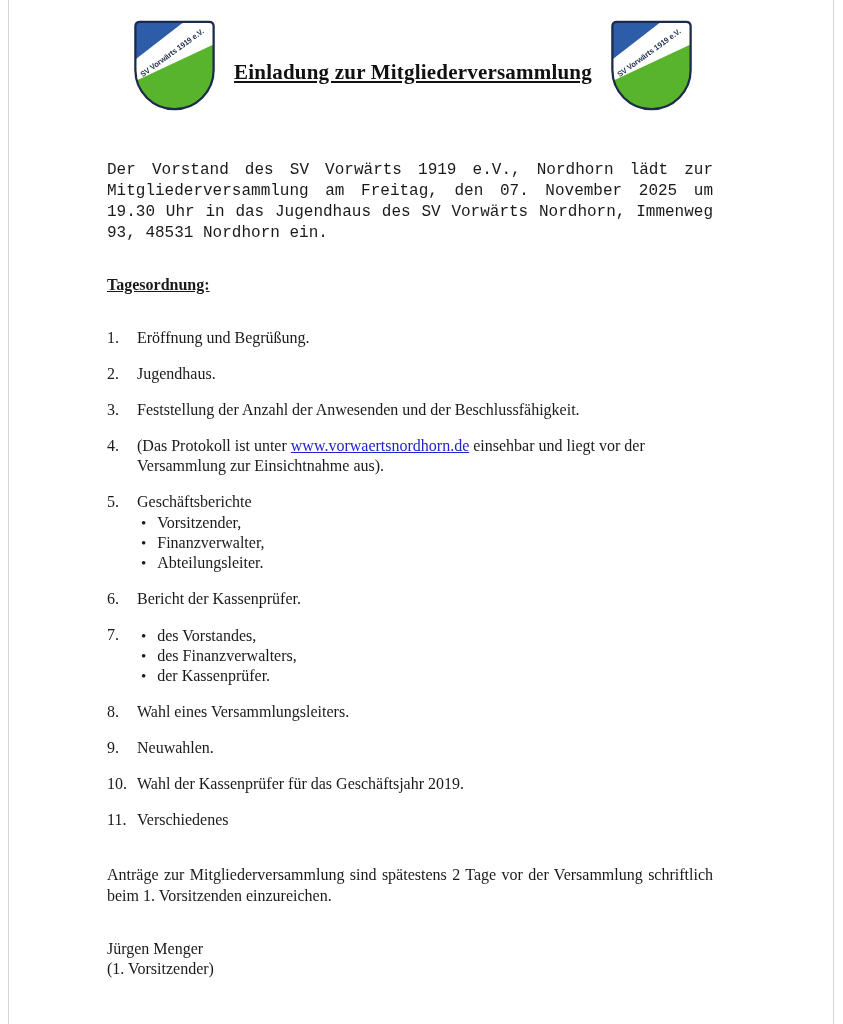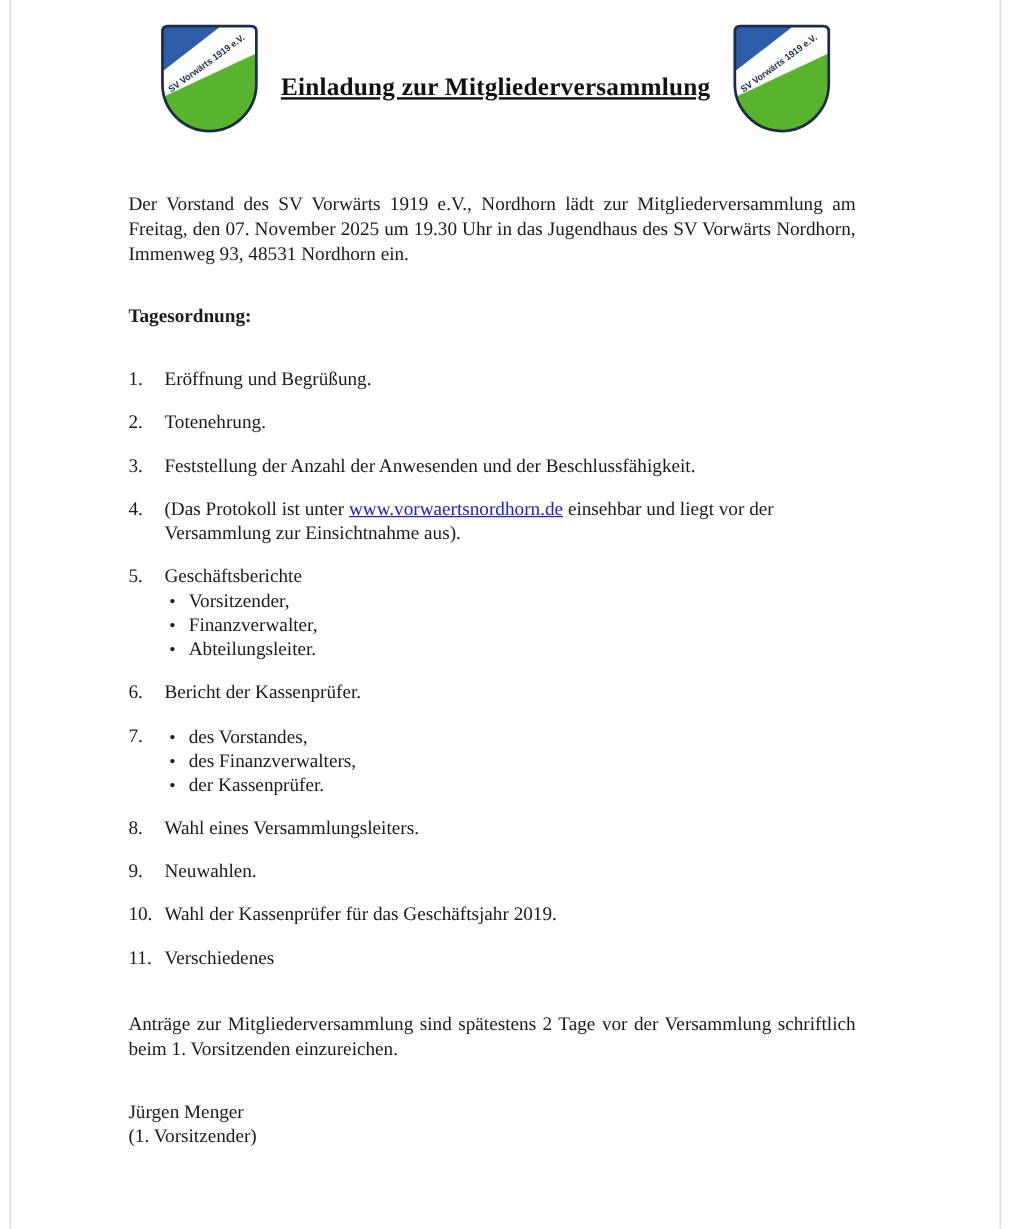--- a/index.html
+++ b/index.html
@@ -24,25 +24,27 @@
     font-size: 21px; font-weight: bold;
     text-decoration: underline;
     letter-spacing: 0.2px;
     color: #111111;
   }
 
   .intro {
     margin-top: 30px;
     font-size: 16px; line-height: 21px;
     text-align: justify;
+    font-family: Liberation Mono, monospace;
   }
 
   .agenda-heading {
     margin-top: 32px;
     font-size: 16px; font-weight: bold;
+    text-decoration: underline;
   }
 
   .agenda { margin-top: 34px; }
   .agenda-item { display: flex; margin-bottom: 16px; font-size: 16px; line-height: 20px; }
   .num { flex: 0 0 30px; }
   .item-text { flex: 1; max-width: 540px; }
   .bullets { margin-top: 1px; }
   .bullet-row { display: flex; line-height: 20px; }
   .bullet-glyph { flex: 0 0 auto; margin-left: 4px; margin-right: 11px; font-size: 15px; }
 
@@ -103,21 +105,21 @@
 
   <div class="agenda">
 
     <div class="agenda-item">
       <span class="num">1.</span>
       <div class="item-text">Eröffnung und Begrüßung.</div>
     </div>
 
     <div class="agenda-item">
       <span class="num">2.</span>
-      <div class="item-text">Totenehrung.</div>
+      <div class="item-text">Jugendhaus.</div>
     </div>
 
     <div class="agenda-item">
       <span class="num">3.</span>
       <div class="item-text">Feststellung der Anzahl der Anwesenden und der Beschlussfähigkeit.</div>
     </div>
 
     <div class="agenda-item">
       <span class="num">4.</span>
       <div class="item-text">

